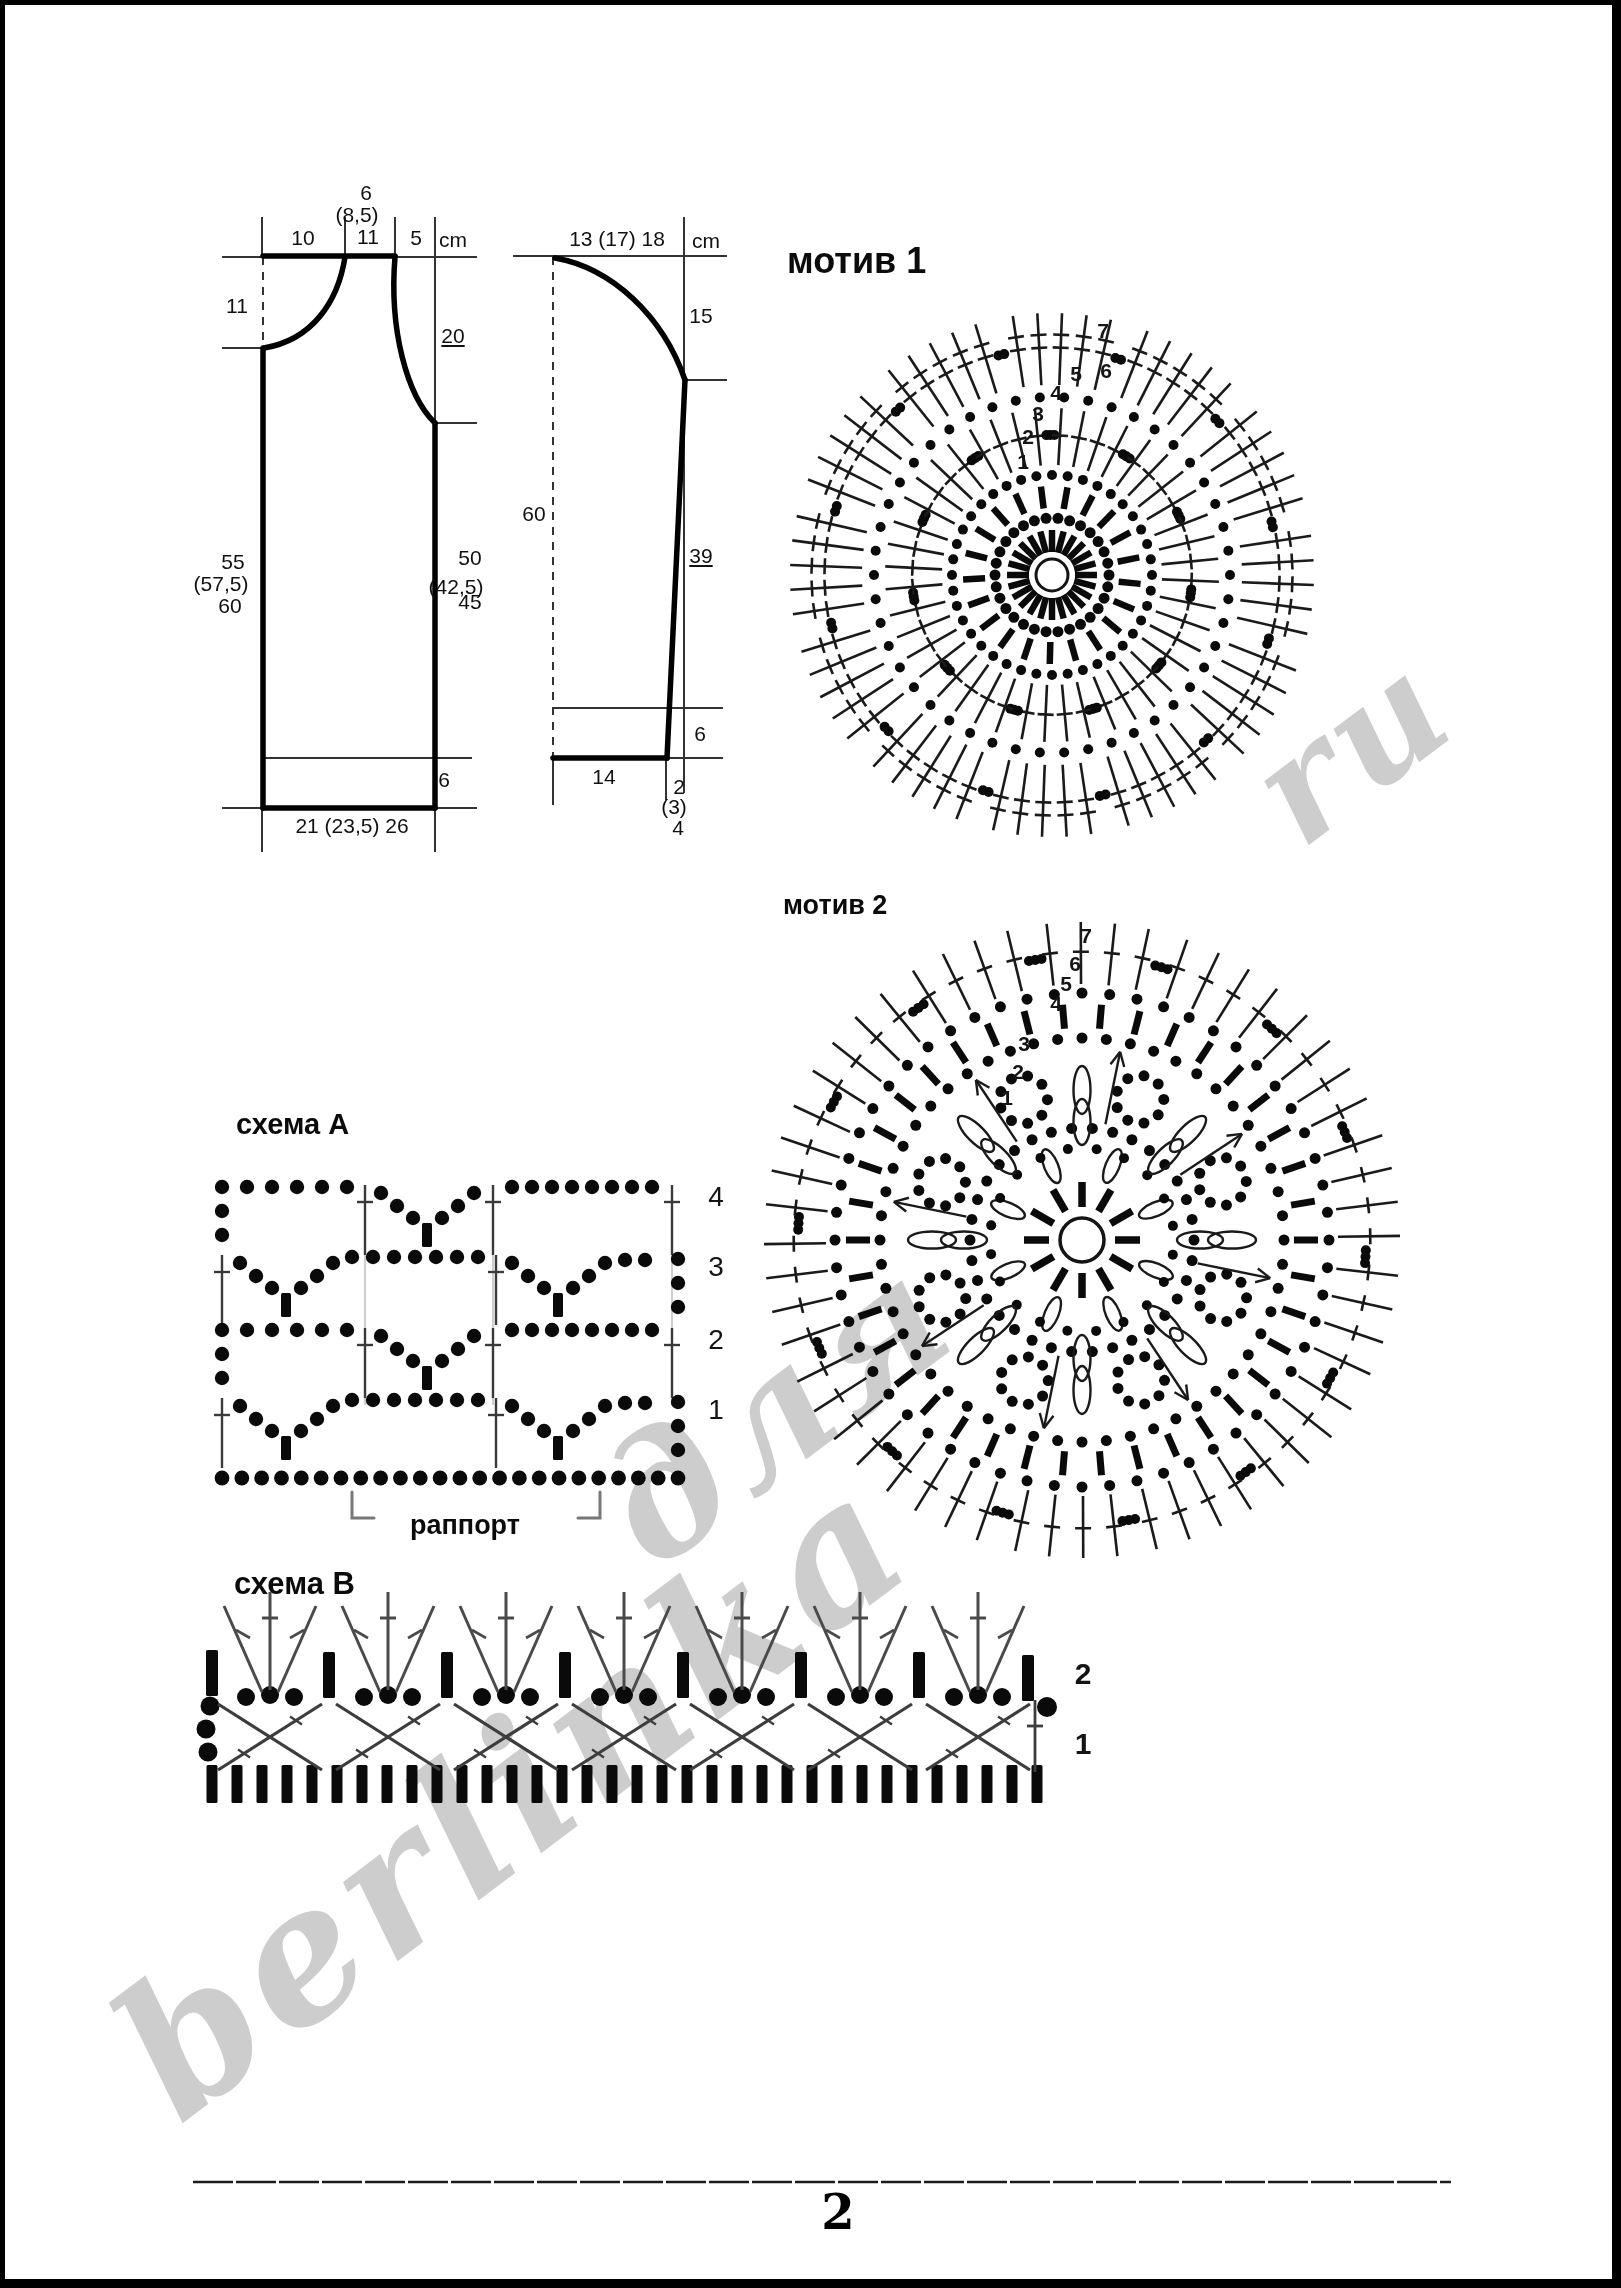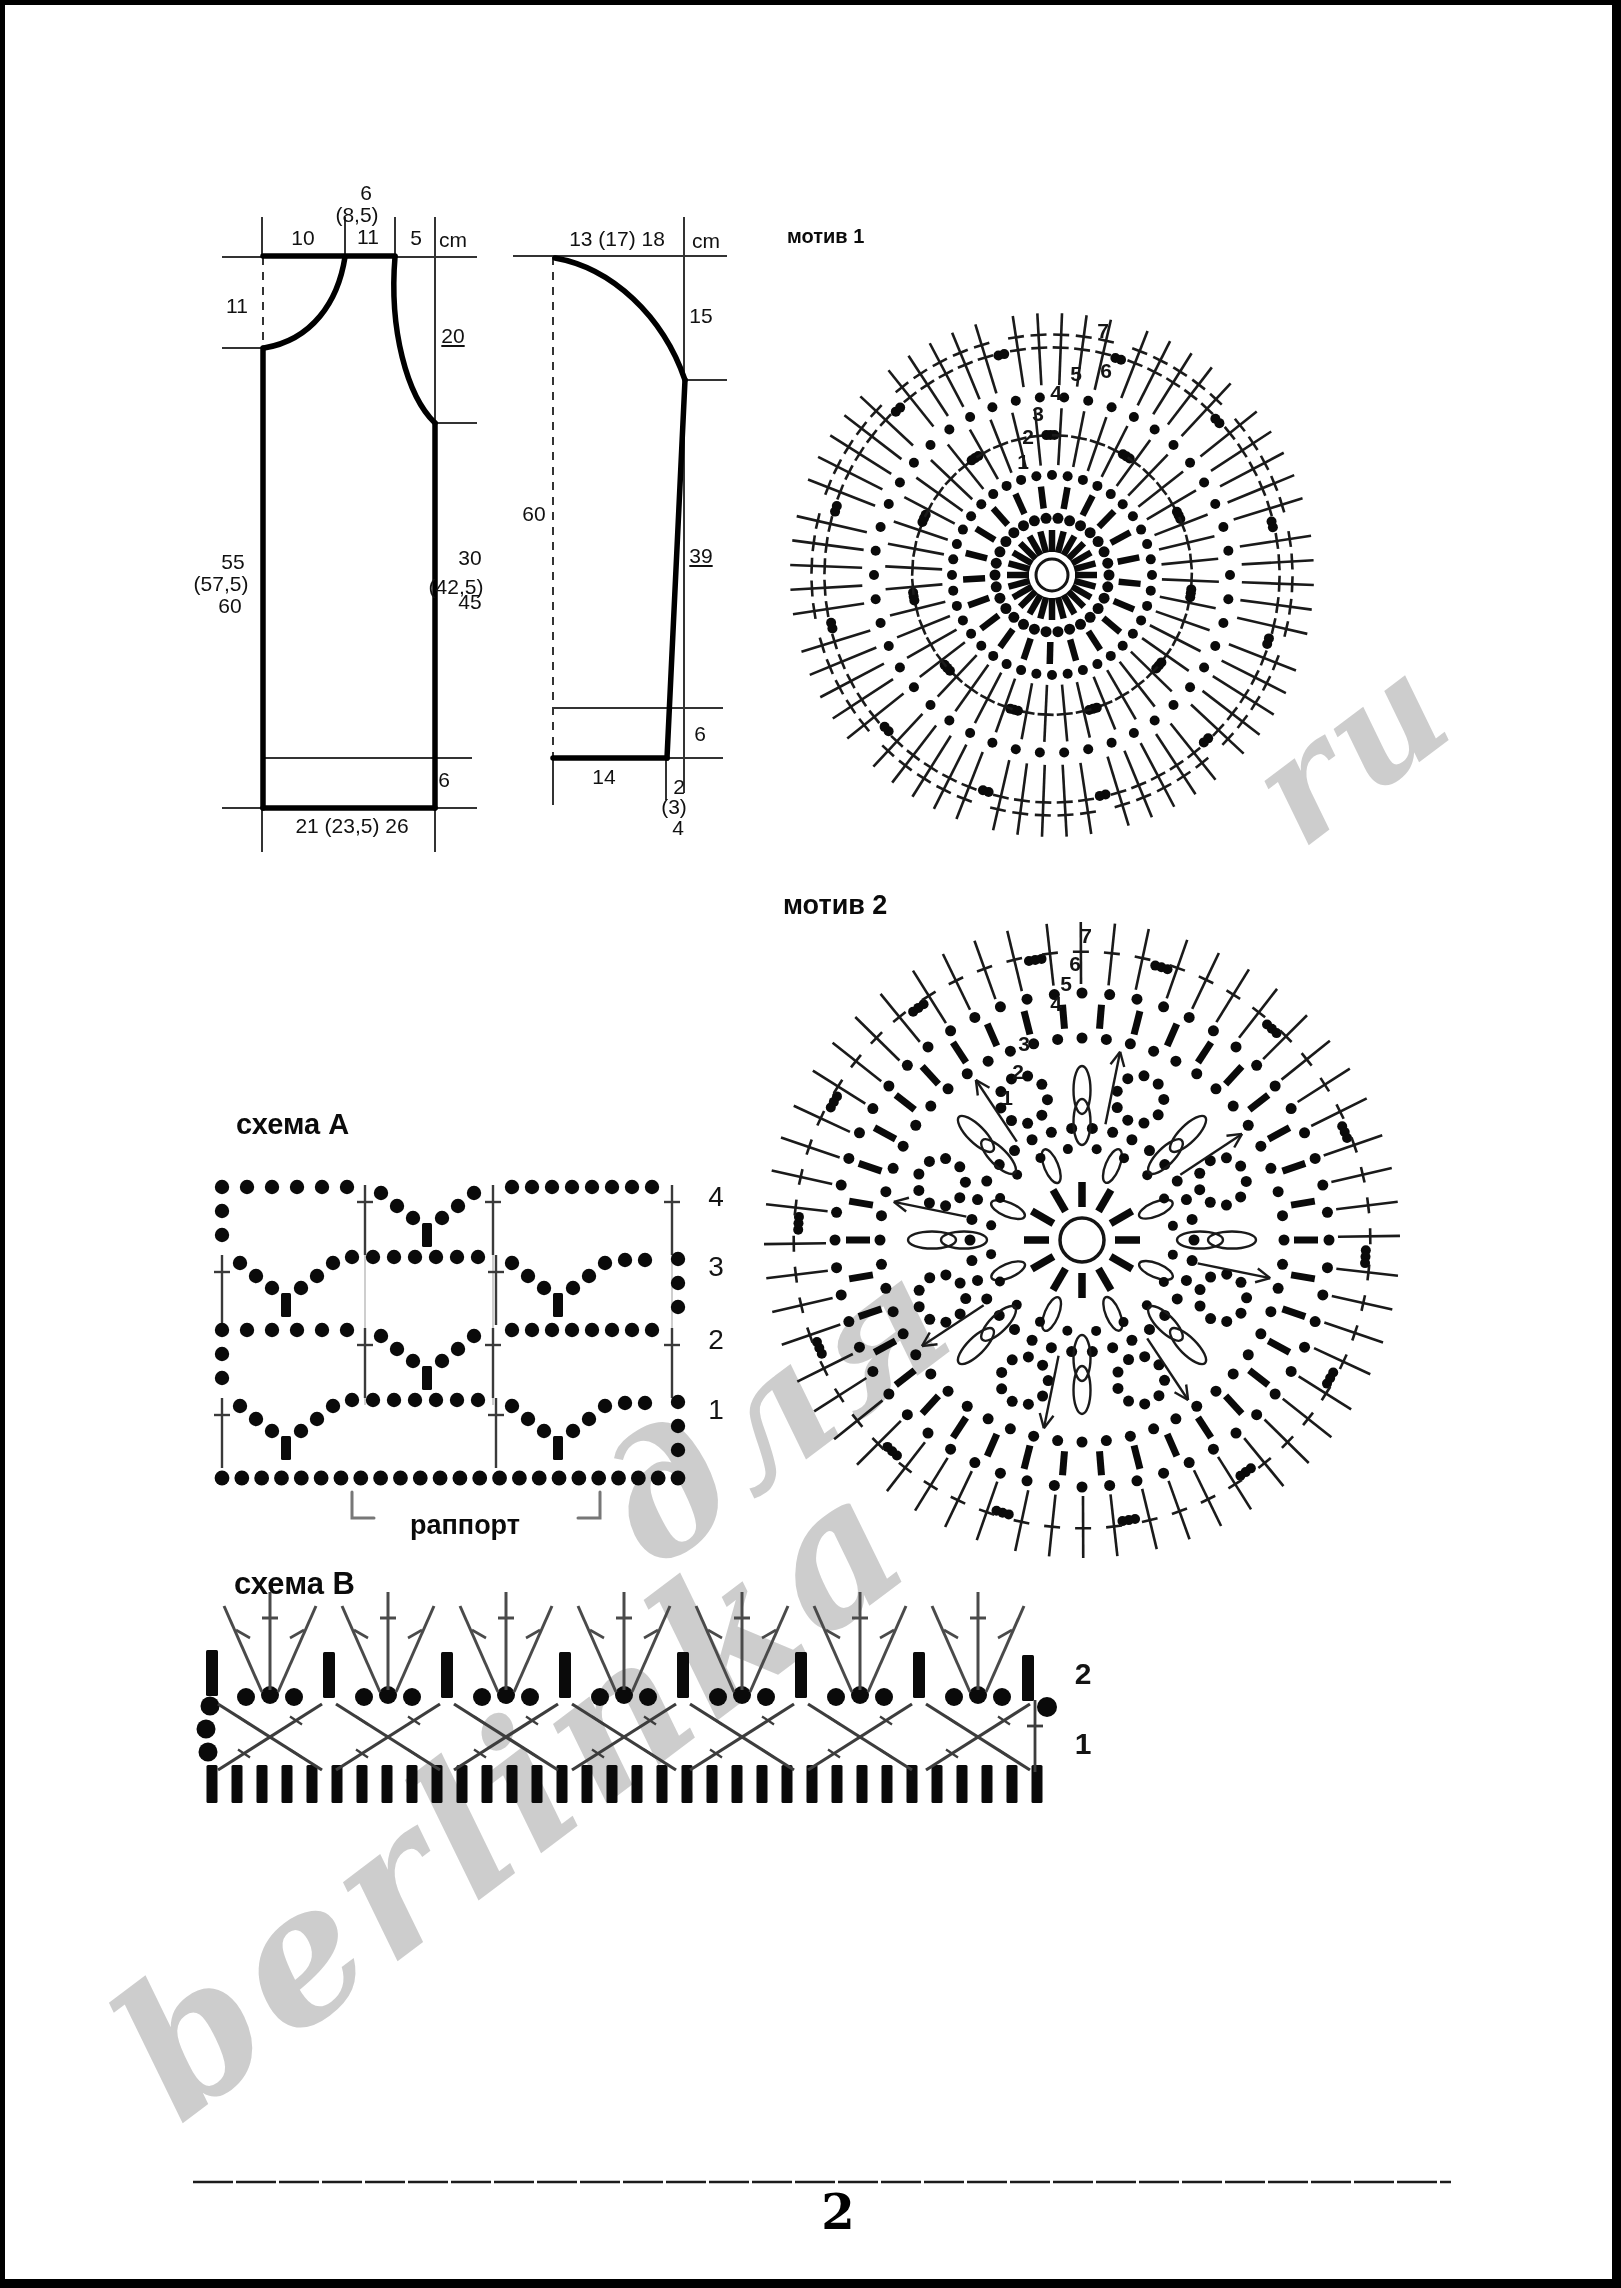--- a/index.html
+++ b/index.html
@@ -1349,38 +1349,38 @@
         <circle cx="1047" cy="1707" r="10" fill="#0a0a0a"></circle>
         <line x1="1035" y1="1772" x2="1035" y2="1700" stroke="#3d3d3d" stroke-width="2.8"></line>
         <line x1="1027" y1="1726" x2="1043" y2="1726" stroke="#3d3d3d" stroke-width="2.8"></line>
       </g>
       <g>
         <line x1="193" y1="2182" x2="1451" y2="2182" stroke="#1c1c1c" stroke-width="2.6" stroke-dasharray="40 3"></line>
       </g>
     </svg>
 
   <div id="labels">
-    <div class="title" style="left:787px;top:225px;font-size:20px">мотив 1</div>
+    <div class="title" style="left:787px;top:240px;font-size:36px">мотив 1</div>
     <div class="title" style="left:783px;top:890px;font-size:27px">мотив 2</div>
     <div class="title" style="left:236px;top:1108px;font-size:29px">схема А</div>
     <div class="title" style="left:234px;top:1566px;font-size:31px">схема В</div>
     <div class="title" style="left:410px;top:1510px;font-size:27px">раппорт</div>
     <div class="pagenum" style="left:838px;top:2212px;">2</div>
   <div class="meas" style="left: 366px; top: 193px;">6</div>
       <div class="meas" style="left: 357px; top: 215px; text-align: center;">(8,5)</div>
       <div class="meas" style="left: 368px; top: 237px;">11</div>
       <div class="meas" style="left: 303px; top: 238px;">10</div>
       <div class="meas" style="left: 416px; top: 238px;">5</div>
       <div class="meas" style="left: 453px; top: 240px;">cm</div>
       <div class="meas" style="left: 237px; top: 306px;">11</div>
       <div class="meas" style="left: 453px; top: 336px; text-decoration: underline;">20</div>
       <div class="meas" style="left: 233px; top: 562px;">55</div>
       <div class="meas" style="left: 221px; top: 584px;">(57,5)</div>
       <div class="meas" style="left: 230px; top: 606px;">60</div>
-      <div class="meas" style="left: 470px; top: 558px;">30</div>
+      <div class="meas" style="left: 470px; top: 558px;">50</div>
       <div class="meas" style="left: 456px; top: 580px; margin-top: 7px;">(42,5)</div>
       <div class="meas" style="left: 470px; top: 602px;">45</div>
       <div class="meas" style="left: 444px; top: 780px;">6</div>
       <div class="meas" style="left: 352px; top: 826px;">21 (23,5) 26</div>
       <div class="meas" style="left: 617px; top: 239px;">13 (17) 18</div>
       <div class="meas" style="left: 706px; top: 241px;">cm</div>
       <div class="meas" style="left: 701px; top: 316px;">15</div>
       <div class="meas" style="left: 534px; top: 514px;">60</div>
       <div class="meas" style="left: 701px; top: 556px; text-decoration: underline;">39</div>
       <div class="meas" style="left: 700px; top: 734px;">6</div>

